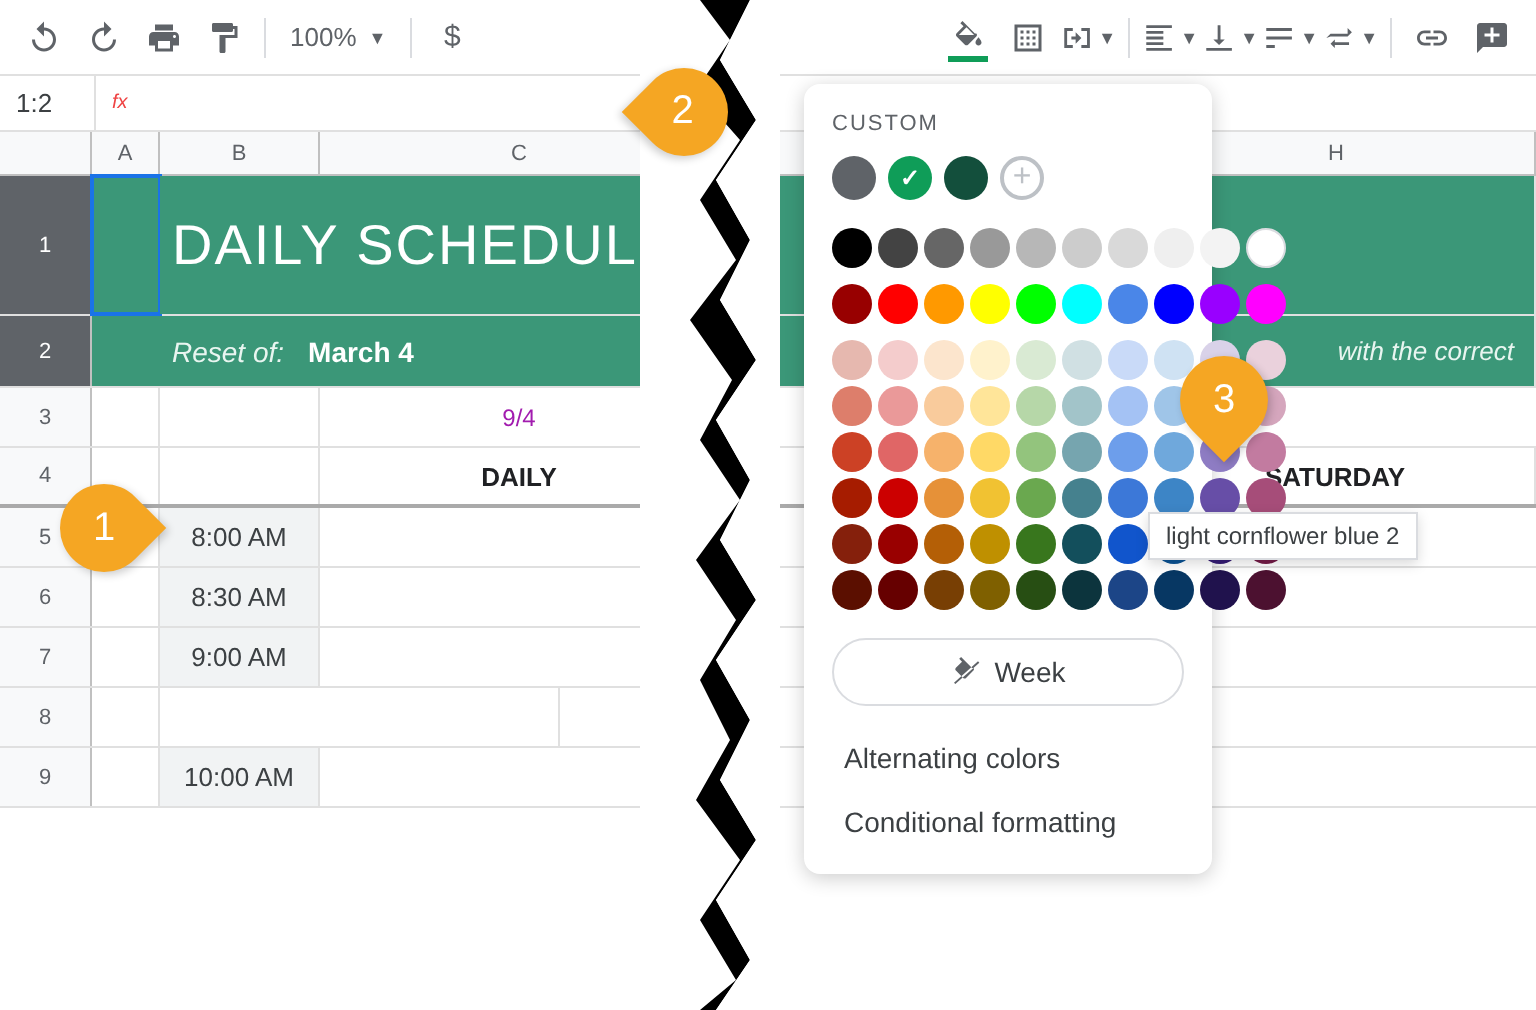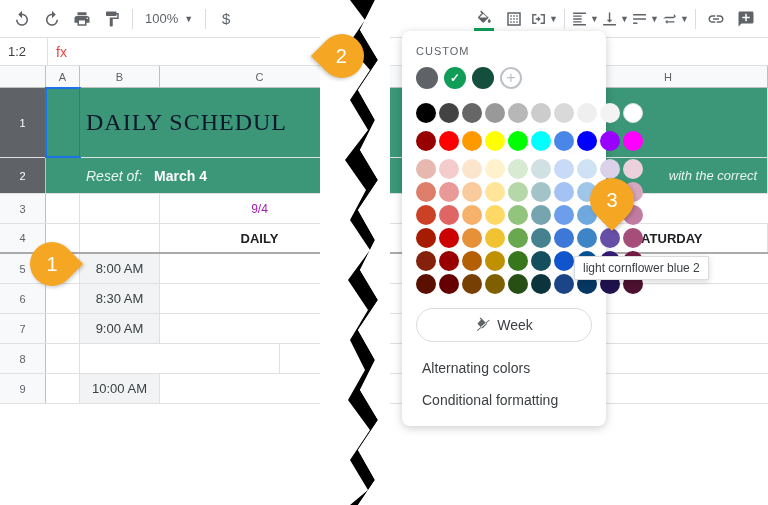--- a/index.html
+++ b/index.html
@@ -10,21 +10,21 @@
   .tb-btn { width: 28px; height: 28px; display: flex; align-items: center; justify-content: center; border-radius: 2px; cursor: pointer; color: #5f6368; }
   .tb-sep { width: 1px; height: 20px; background: #dadce0; margin: 0 4px; }
   .tb-zoom { display: flex; align-items: center; gap: 4px; padding: 0 6px; cursor: pointer; color: #5f6368; font-size: 13px; }
   .tb-caret { font-size: 9px; color: #5f6368; margin-left: 2px; }
   .tb-fill { position: relative; }
   .tb-fill .underline { position: absolute; bottom: 2px; left: 4px; right: 4px; height: 3px; background: #0f9d58; }
 
   
   .formula-bar { display: flex; align-items: center; height: 28px; border-bottom: 1px solid #e0e0e0; }
   .name-box { width: 48px; padding: 0 8px; border-right: 1px solid #e0e0e0; font-size: 13px; color: #3c4043; height: 100%; display: flex; align-items: center; }
-  .fx { padding: 0 8px; color: #ef4444; font-size: 14px; }
+  .fx { padding: 0 8px; color: #ef4444; font-style: italic; font-size: 10px; }
 
   
   .col-headers { display: flex; height: 22px; border-bottom: 1px solid #c0c0c0; }
   .corner { width: 46px; background: #f8f9fa; border-right: 1px solid #c0c0c0; }
   .col-h { background: #f8f9fa; border-right: 1px solid #c0c0c0; text-align: center; font-size: 11px; color: #5f6368; line-height: 22px; }
   .col-A { width: 34px; }
   .col-B { width: 80px; }
   .col-C { width: 200px; }
   .col-D { width: 200px; }
   .col-H { width: 200px; }
@@ -33,39 +33,39 @@
   .grid { position: relative; }
   .row { display: flex; border-bottom: 1px solid #e0e0e0; }
   .row-h { width: 46px; background: #f8f9fa; border-right: 1px solid #c0c0c0; text-align: center; font-size: 11px; color: #5f6368; display: flex; align-items: center; justify-content: center; }
   .row-h.sel { background: #5f6368; color: #fff; }
   .cell { border-right: 1px solid #e0e0e0; padding: 0 6px; display: flex; align-items: center; font-size: 13px; }
 
   
   .header-green { background: #3b9778; color: #fff; }
   .row1 { height: 70px; }
   .row2 { height: 36px; }
-  .title-text { font-size: 24px; font-weight: 400; letter-spacing: 1px; color: #0f172a; font-family: Liberation Serif, serif; }
+  .title-text { font-size: 28px; font-weight: 400; letter-spacing: 1px; color: #ffffff; }
   .week-of { font-size: 14px; font-style: italic; color: #e8f5f0; }
   .week-date { font-size: 14px; font-weight: bold; color: #fff; margin-left: 12px; }
   .hint-text { font-style: italic; color: #e8f5f0; font-size: 13px; }
 
   .row-std { height: 30px; }
   .date-cell { text-align: center; justify-content: center; color: #a21caf; font-size: 12px; }
   .day-cell { text-align: center; justify-content: center; font-weight: bold; color: #202124; font-size: 13px; }
   .time-cell { background: #f1f3f4; justify-content: center; font-size: 13px; color: #3c4043; }
 
   
   .sel-border { outline: 2px solid #1a73e8; outline-offset: -1px; }
 
   
   .tear { position: absolute; top: 0; bottom: 0; left: 320px; width: 70px; background: #fff; pointer-events: none; }
   .tear svg { width: 100%; height: 100%; }
 
   
-  .color-picker { position: absolute; top: 31px; left: 402px; width: 204px; background: #fff; border-radius: 8px; box-shadow: 0 2px 10px rgba(0,0,0,.2); padding: 14px 14px 10px 14px; z-index: 20; }
+  .color-picker { position: absolute; top: 42px; left: 402px; width: 204px; background: #fff; border-radius: 8px; box-shadow: 0 2px 10px rgba(0,0,0,.2); padding: 14px 14px 10px 14px; z-index: 20; }
   .cp-section-label { font-size: 11px; letter-spacing: 1px; color: #5f6368; margin-bottom: 10px; }
   .cp-custom-row { display: flex; gap: 6px; align-items: center; margin-bottom: 14px; }
   .cp-swatch-lg { width: 22px; height: 22px; border-radius: 50%; position: relative; }
   .cp-swatch-lg.sel::after { content: "✓"; position: absolute; top: 0; left: 0; right: 0; bottom: 0; display: flex; align-items: center; justify-content: center; color: #fff; font-size: 12px; font-weight: bold; }
   .cp-add { width: 22px; height: 22px; border-radius: 50%; border: 2px solid #bdc1c6; display: flex; align-items: center; justify-content: center; color: #bdc1c6; font-size: 16px; cursor: pointer; }
   .cp-grid { display: grid; grid-template-columns: repeat(10, 20px); column-gap: 3px; }
   .cp-sw { width: 20px; height: 20px; border-radius: 50%; cursor: pointer; }
   .cp-spacer { height: 8px; grid-column: 1 / -1; }
   .cp-tiny-gap { height: 3px; grid-column: 1 / -1; }
   .cp-reset { margin: 14px 0 10px 0; border: 1px solid #dadce0; border-radius: 18px; height: 34px; display: flex; align-items: center; justify-content: center; gap: 6px; color: #3c4043; font-size: 14px; cursor: pointer; }

